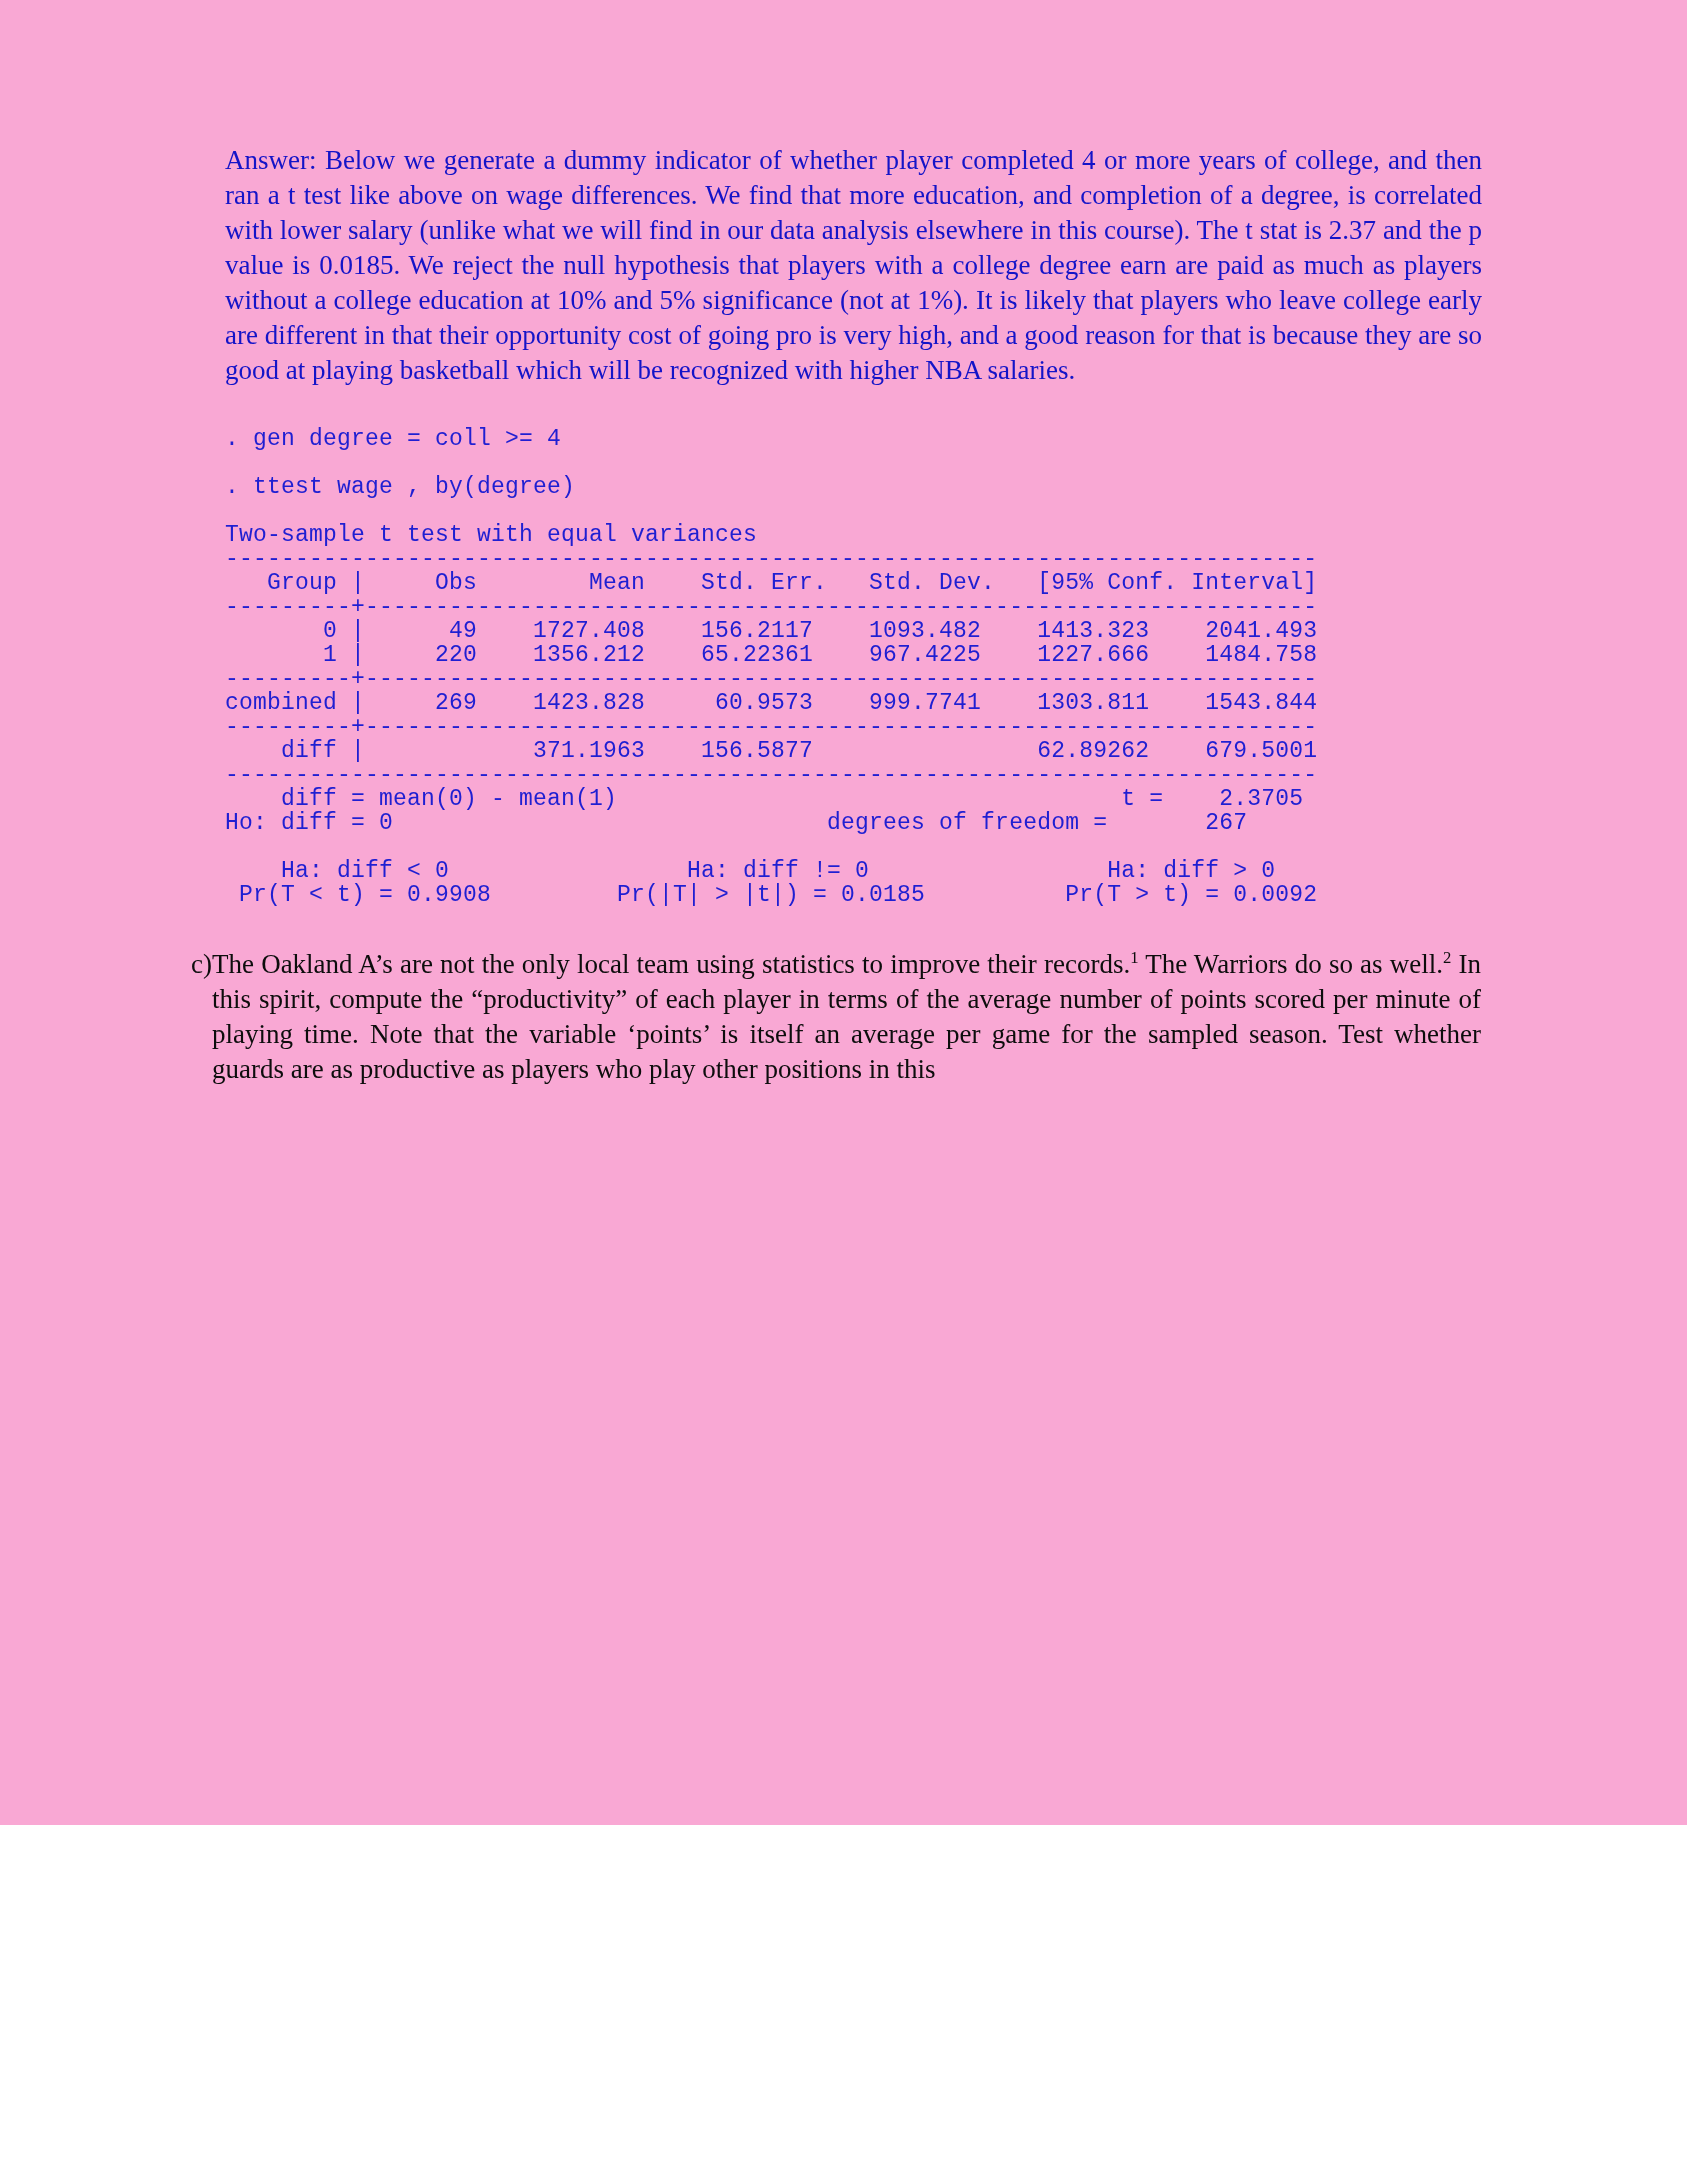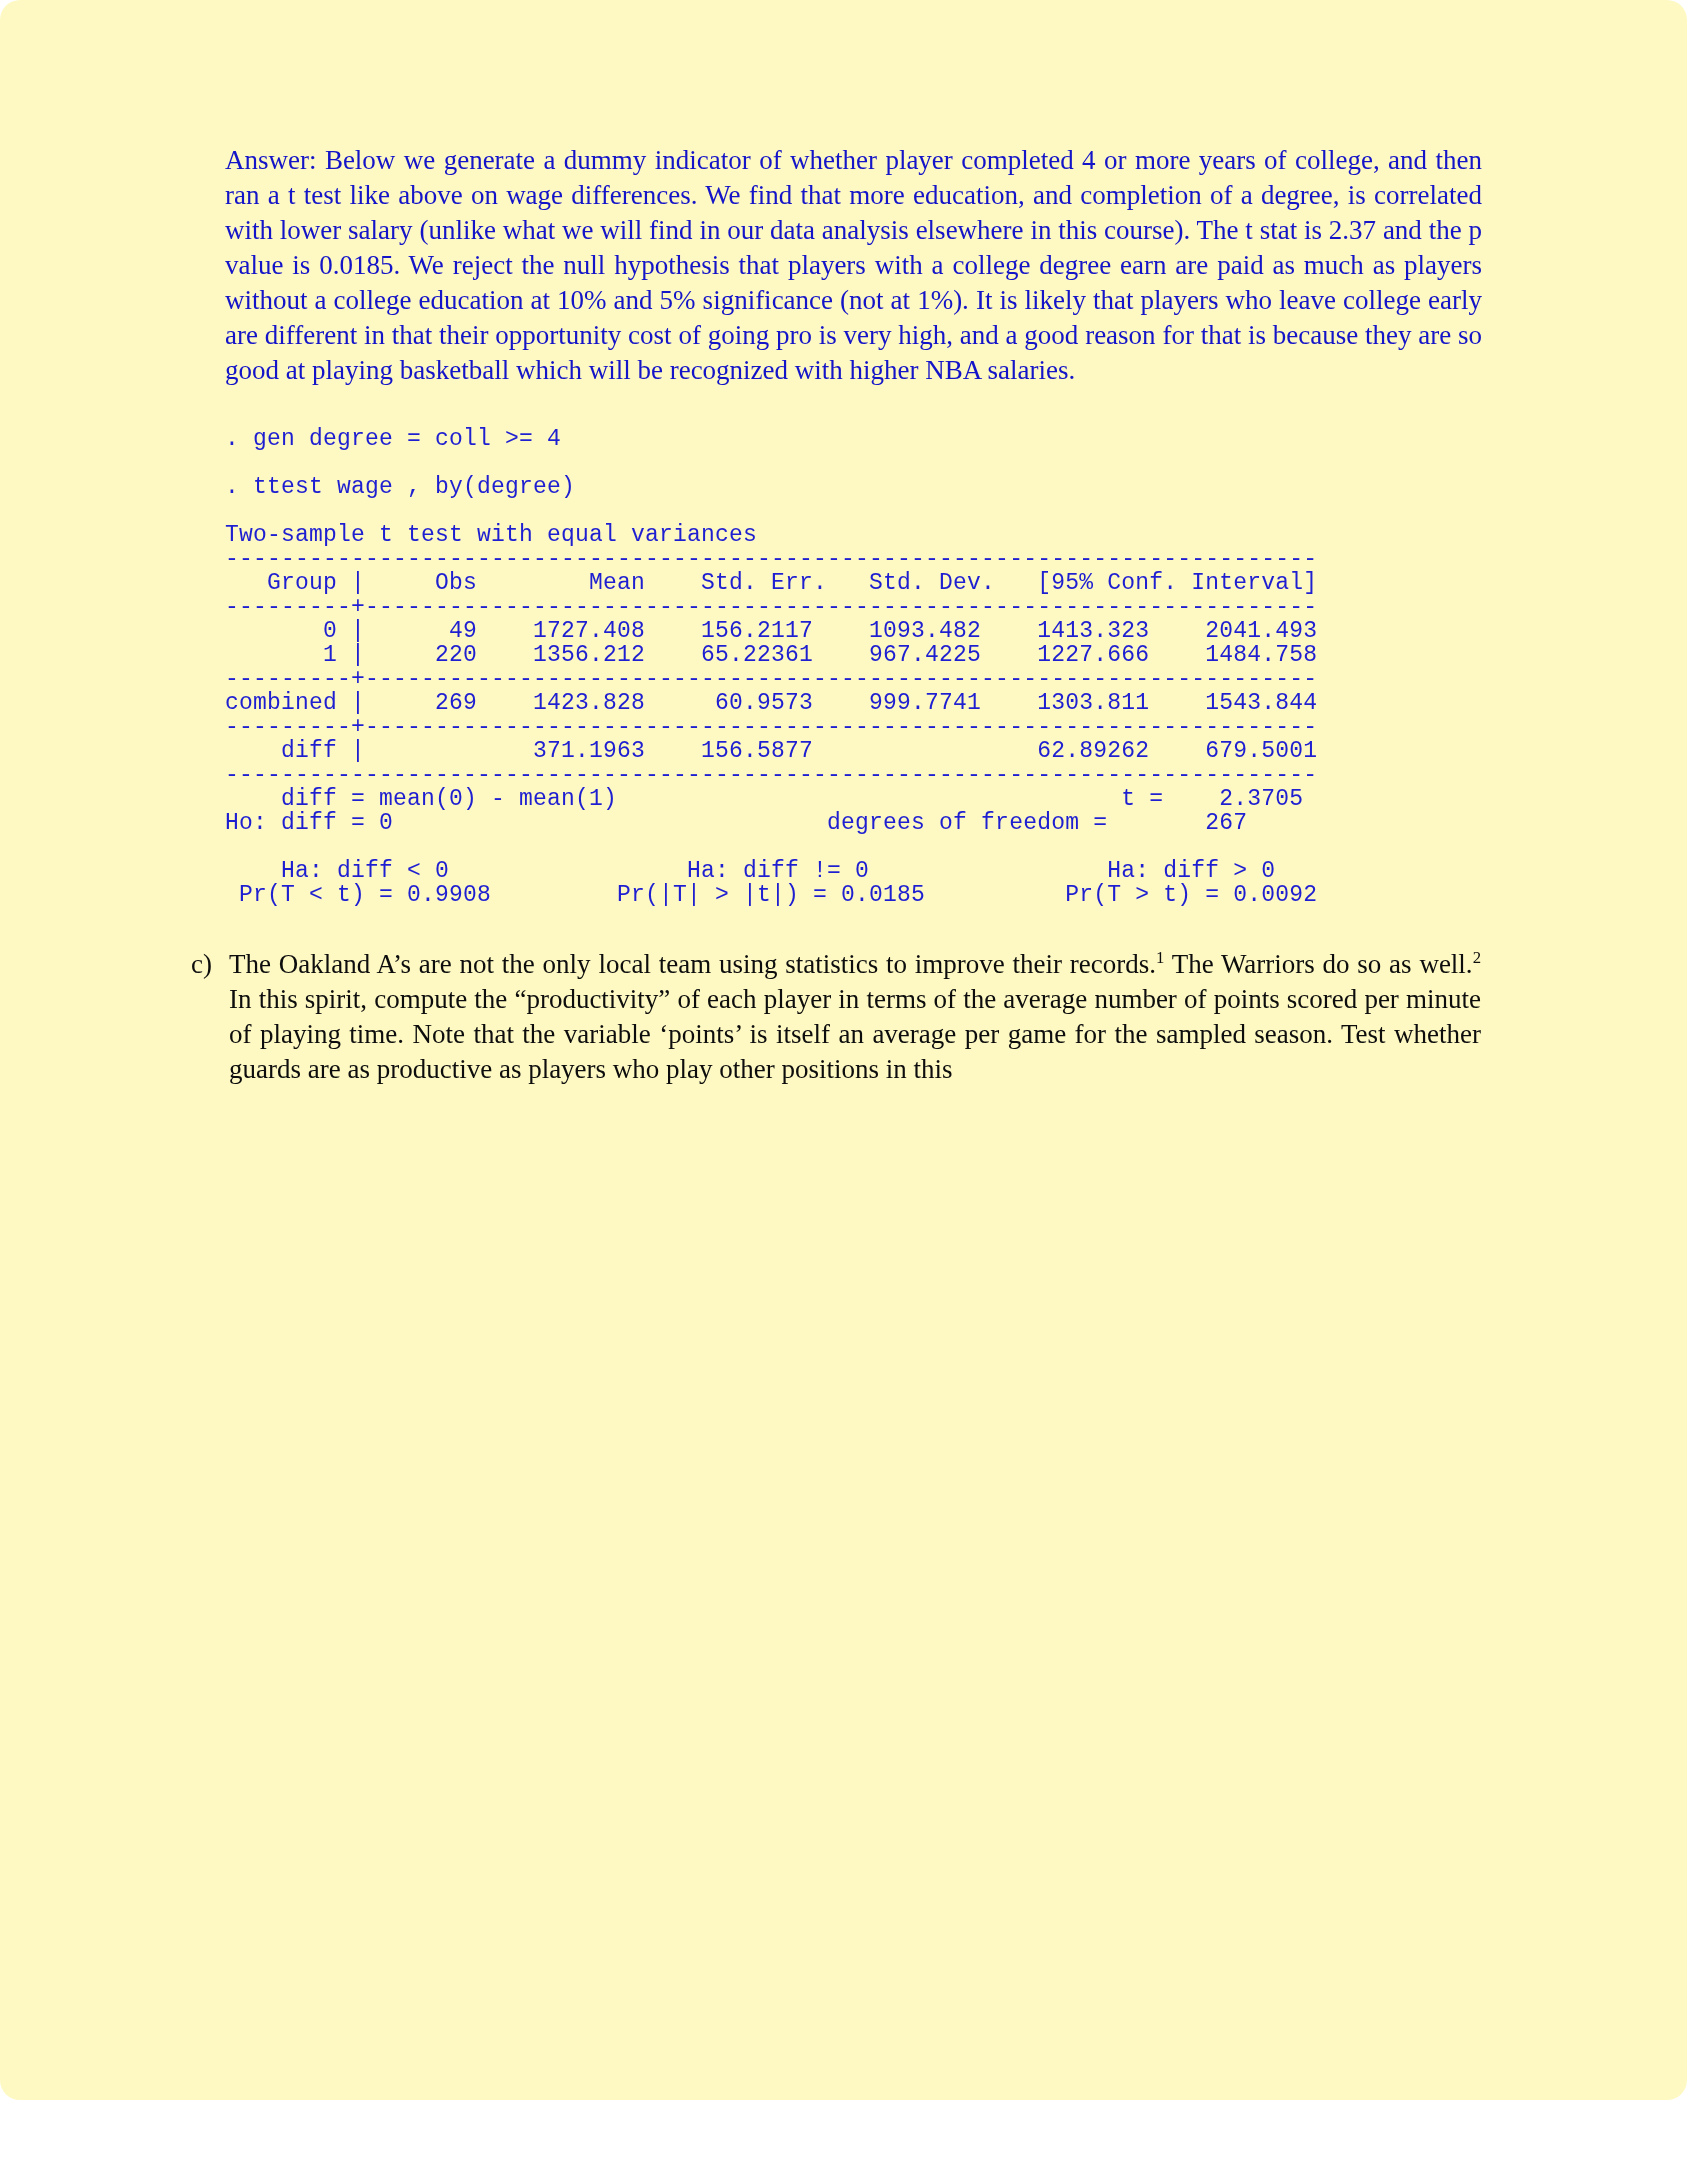--- a/index.html
+++ b/index.html
@@ -3,25 +3,24 @@
 <meta charset="utf-8">
 <style>
   html, body {
     margin: 0;
     padding: 0;
     background: #ffffff;
   }
   .page {
     position: relative;
     width: 1687px;
-    height: 2100px;
-    background: #fef9c3;
+    height: 1825px;
+    background: #f9a8d4;
     overflow: hidden;
     font-family: "Liberation Serif", "DejaVu Serif", serif;
-    border-radius: 20px;
   }
 
   
   .answer-block {
     position: absolute;
     left: 225px;
     top: 116px;
     width: 1257px;
     font-size: 27px;
     line-height: 35px;
@@ -54,21 +53,21 @@
     line-height: 35px;
     color: #0d0d0d;
   }
   .qc-marker {
     position: absolute;
     left: 0;
     top: 0;
     width: 33px;
   }
   .qc-body {
-    margin-left: 38px;
+    margin-left: 21px;
     text-align: justify;
     text-justify: inter-word;
   }
   sup { font-size: 0.62em; vertical-align: super; line-height: 0; }
 
   
   .fade-wrap {
     position: absolute;
     left: 0;
     top: 1075px;

